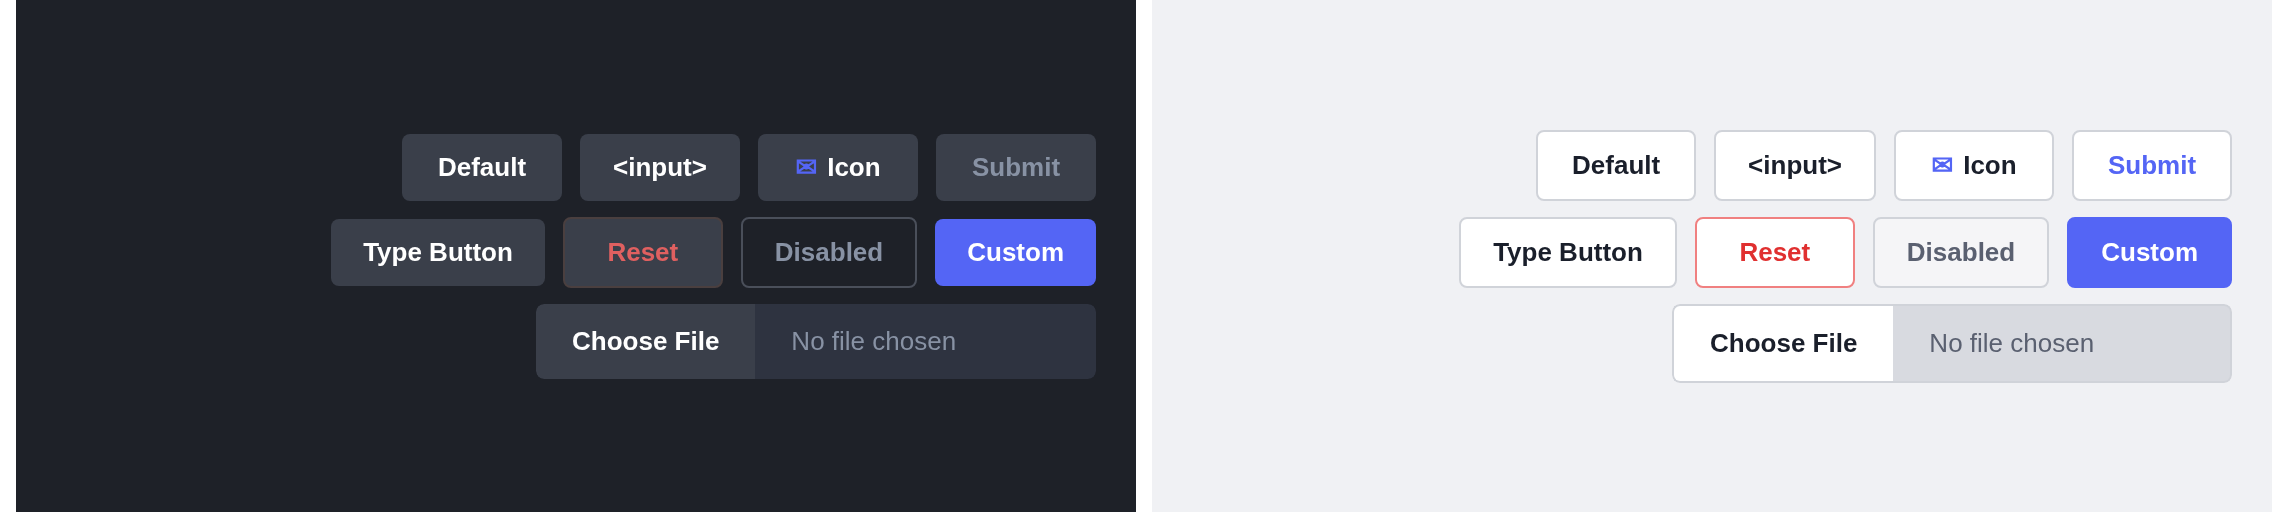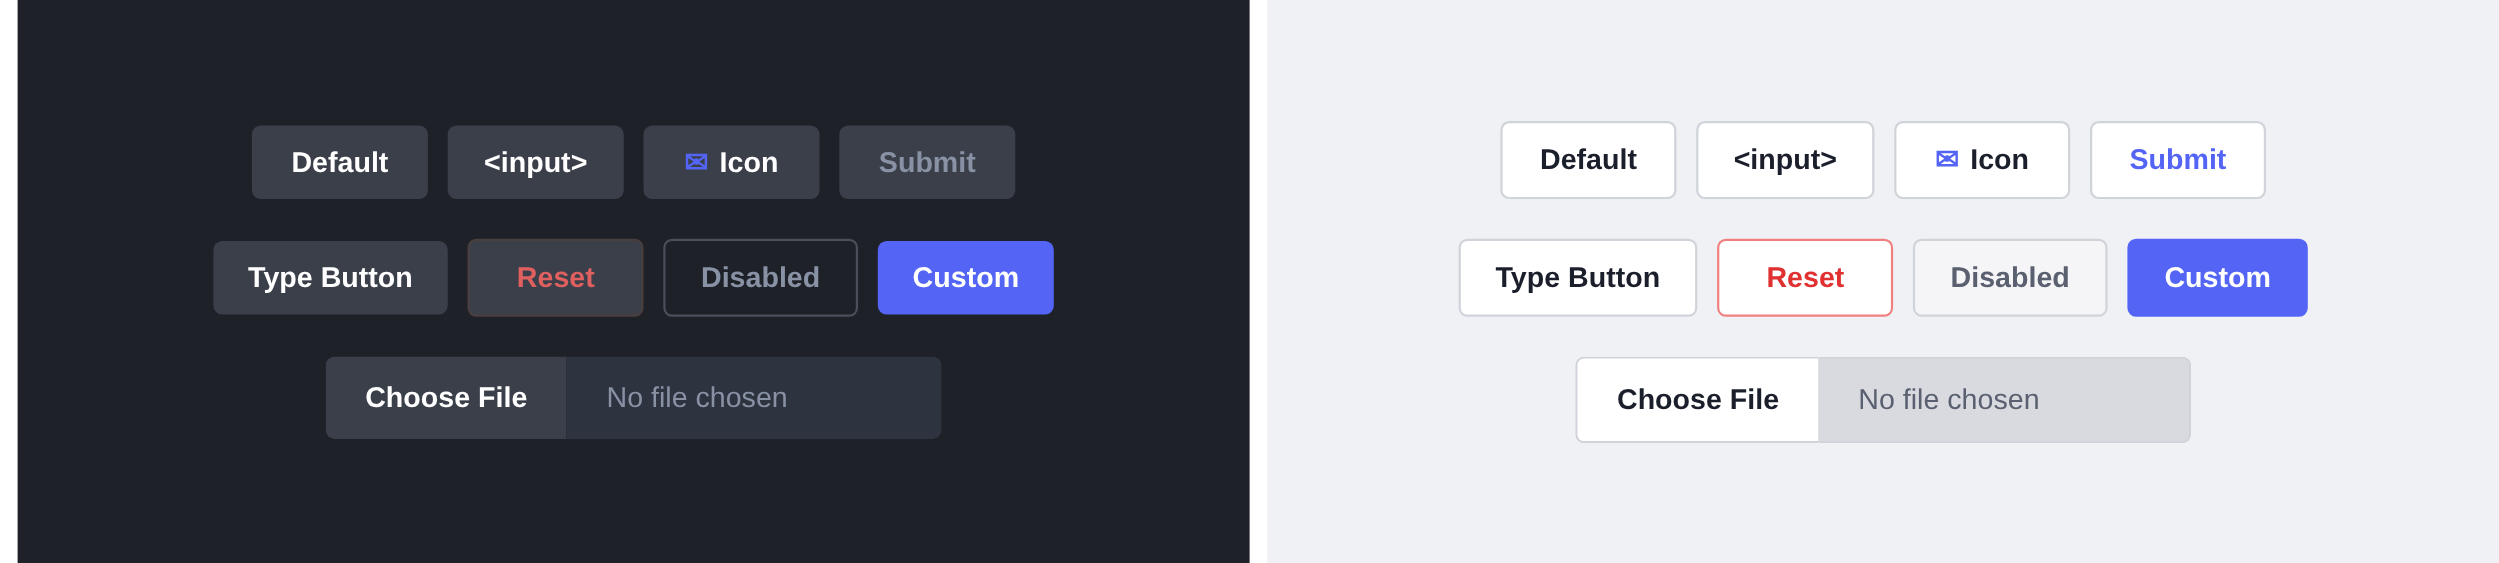--- a/index.html
+++ b/index.html
@@ -9,25 +9,25 @@
       width: 2272px;
       height: 512px;
       font-family: -apple-system, BlinkMacSystemFont, 'Segoe UI', sans-serif;
       overflow: hidden;
     }
 
     .panel {
       display: flex;
       flex-direction: column;
       justify-content: center;
-      align-items: center;
+      align-items: flex-end;
       width: 50%;
       height: 100%;
       padding: 40px;
-      gap: 36px;
+      gap: 16px;
       margin-left: 16px;
     }
 
     .panel-dark {
       background-color: #1e2128;
     }
 
     .panel-light {
       background-color: #f0f1f4;
     }

